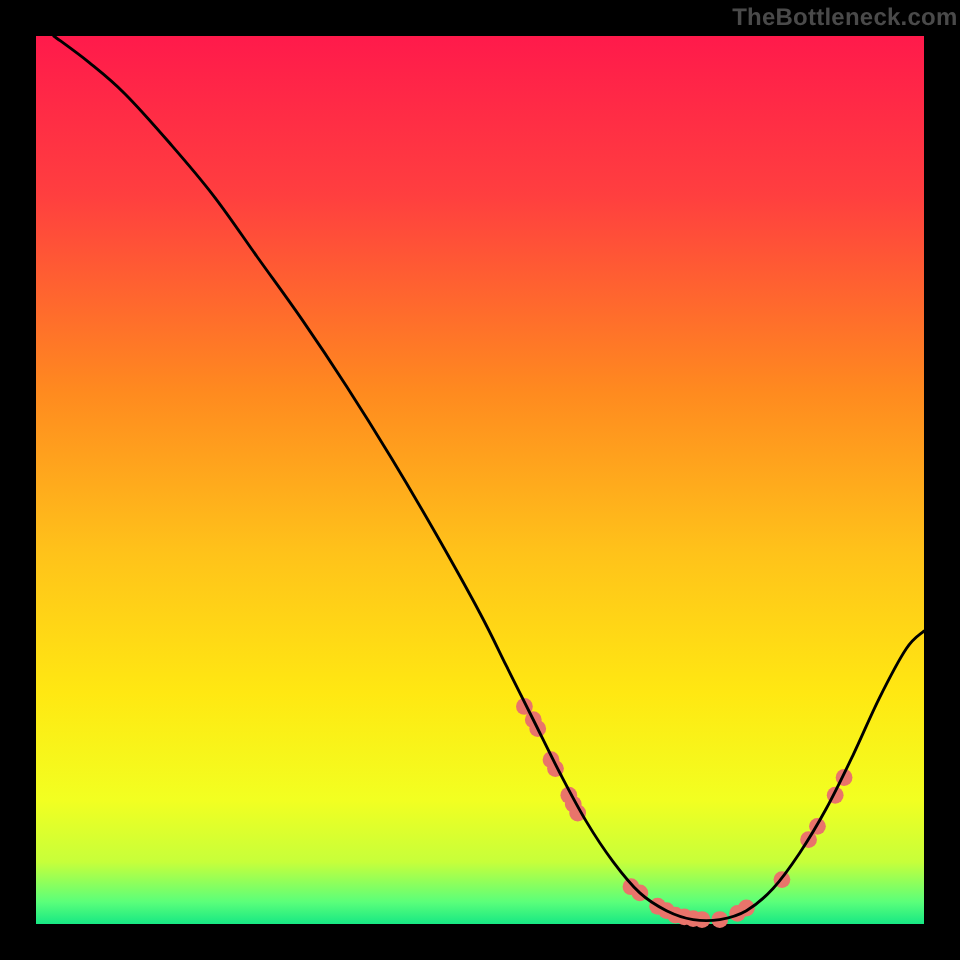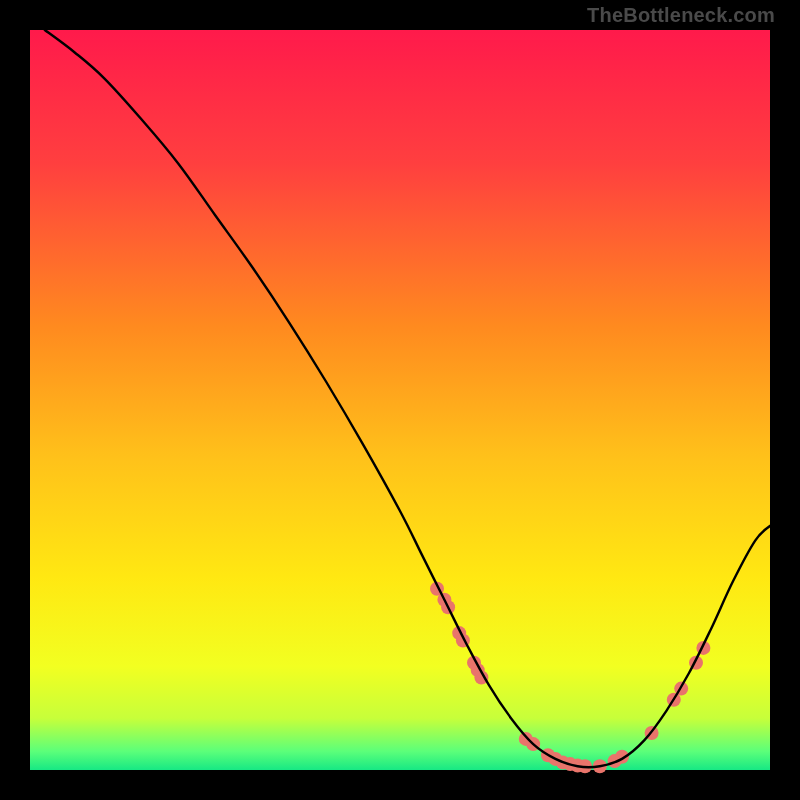--- a/index.html
+++ b/index.html
@@ -12,21 +12,21 @@
     font-family: Arial, Helvetica, sans-serif;
   }
   .chart-wrap {
     position: relative;
     width: 800px;
     height: 800px;
   }
   .watermark {
     position: absolute;
     top: 4px;
-    right: 25px;
+    right: 2px;
     color: #4a4a4a;
     font-size: 20px;
     font-weight: 600;
     letter-spacing: 0.2px;
     z-index: 3;
   }
   svg {
     position: absolute;
     top: 0;
     left: 0;

